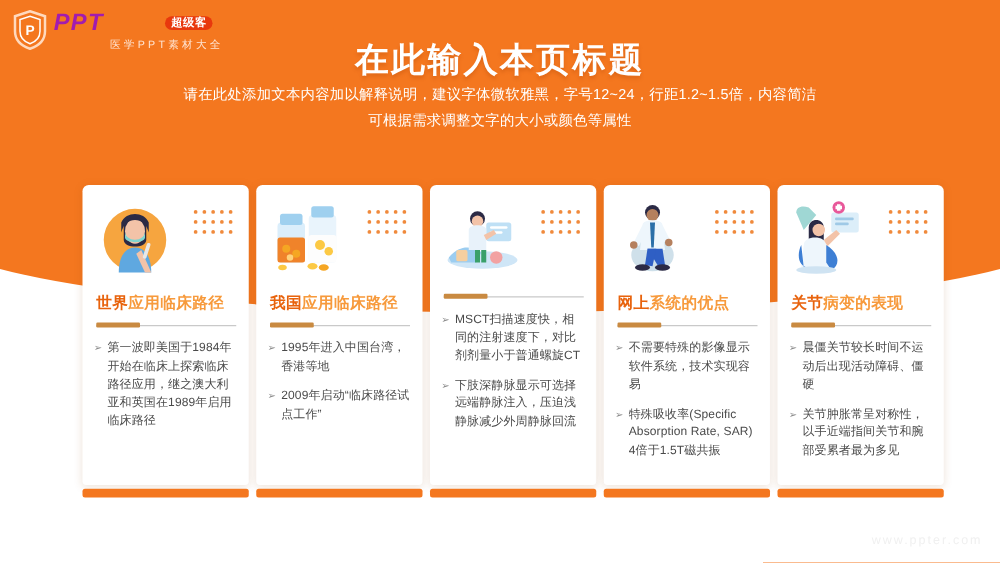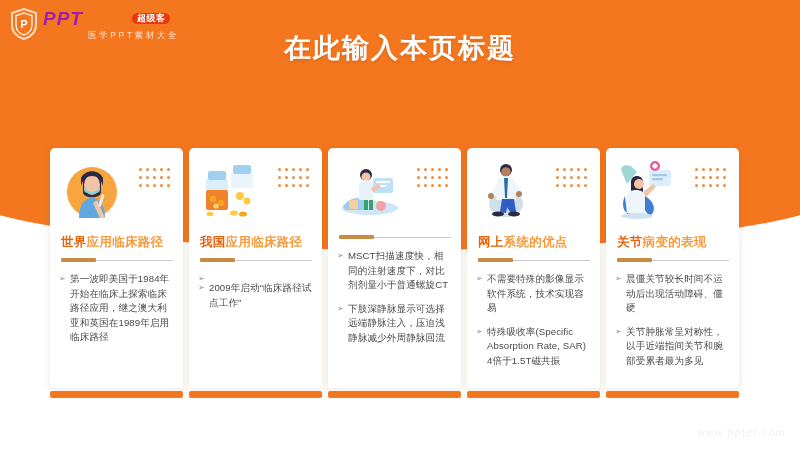--- a/index.html
+++ b/index.html
@@ -46,21 +46,21 @@
     text-shadow:0 2px 3px rgba(160,60,0,.25);
     margin-top:13px;
   }
   .page-subtitle{
     position:absolute;left:0;top:66px;width:800px;text-align:center;
     color:#ffffff;font-size:11.5px;line-height:1.85;letter-spacing:.2px;
   }
 
   
   .cards{
-    position:absolute;left:50px;top:148px;width:690px;height:240px;
+    position:absolute;left:66px;top:148px;width:690px;height:240px;
     display:flex;gap:6px;z-index:5;
   }
   .card{
     position:relative;width:133px;height:240px;
     background:#ffffff;border-radius:5px 5px 3px 3px;
     box-shadow:0 1px 7px rgba(150,80,20,.16);
     display:flex;flex-direction:column;
     overflow:visible;
   }
   .card-foot{
@@ -135,20 +135,24 @@
     <div class="logo-text">
       <div class="logo-row1">
         <span class="logo-ppt">PPT</span>
         <span class="logo-badge">超级客</span>
       </div>
       <div class="logo-sub">医学PPT素材大全</div>
     </div>
   </div>
 
   <div class="page-title">在此输入本页标题</div>
+  <div class="page-subtitle">
+    <div>请在此处添加文本内容加以解释说明，建议字体微软雅黑，字号12~24，行距1.2~1.5倍，内容简洁</div>
+    <div>可根据需求调整文字的大小或颜色等属性</div>
+  </div>
 </div>
 
 <div class="cards">
 
   <div class="card">
     <div class="illus-zone">
       <div class="illus">
         <svg width="66" height="66" viewBox="0 0 66 66">
           <circle cx="33" cy="36" r="25" fill="#f6a53f"></circle>
           <path d="M20 62 C20 48 26 42 33 42 C40 42 46 48 46 62 Z" fill="#5fa8e0"></path>
@@ -235,20 +239,21 @@
     <div class="card-title">
       <span class="t-a">我国</span><span class="t-b">应用临床路径</span>
     </div>
     <div class="divider">
       <span class="thin"></span>
       <span class="thick"></span>
     </div>
     <ul class="bullets">
       <li>
         <span class="arrow">➢</span>
+        <span>1995年进入中国台湾，香港等地</span>
       </li>
       <li>
         <span class="arrow">➢</span>
         <span>2009年启动“临床路径试点工作”</span>
       </li>
     </ul>
     <div class="card-foot"></div>
   </div>
 
   <div class="card">

